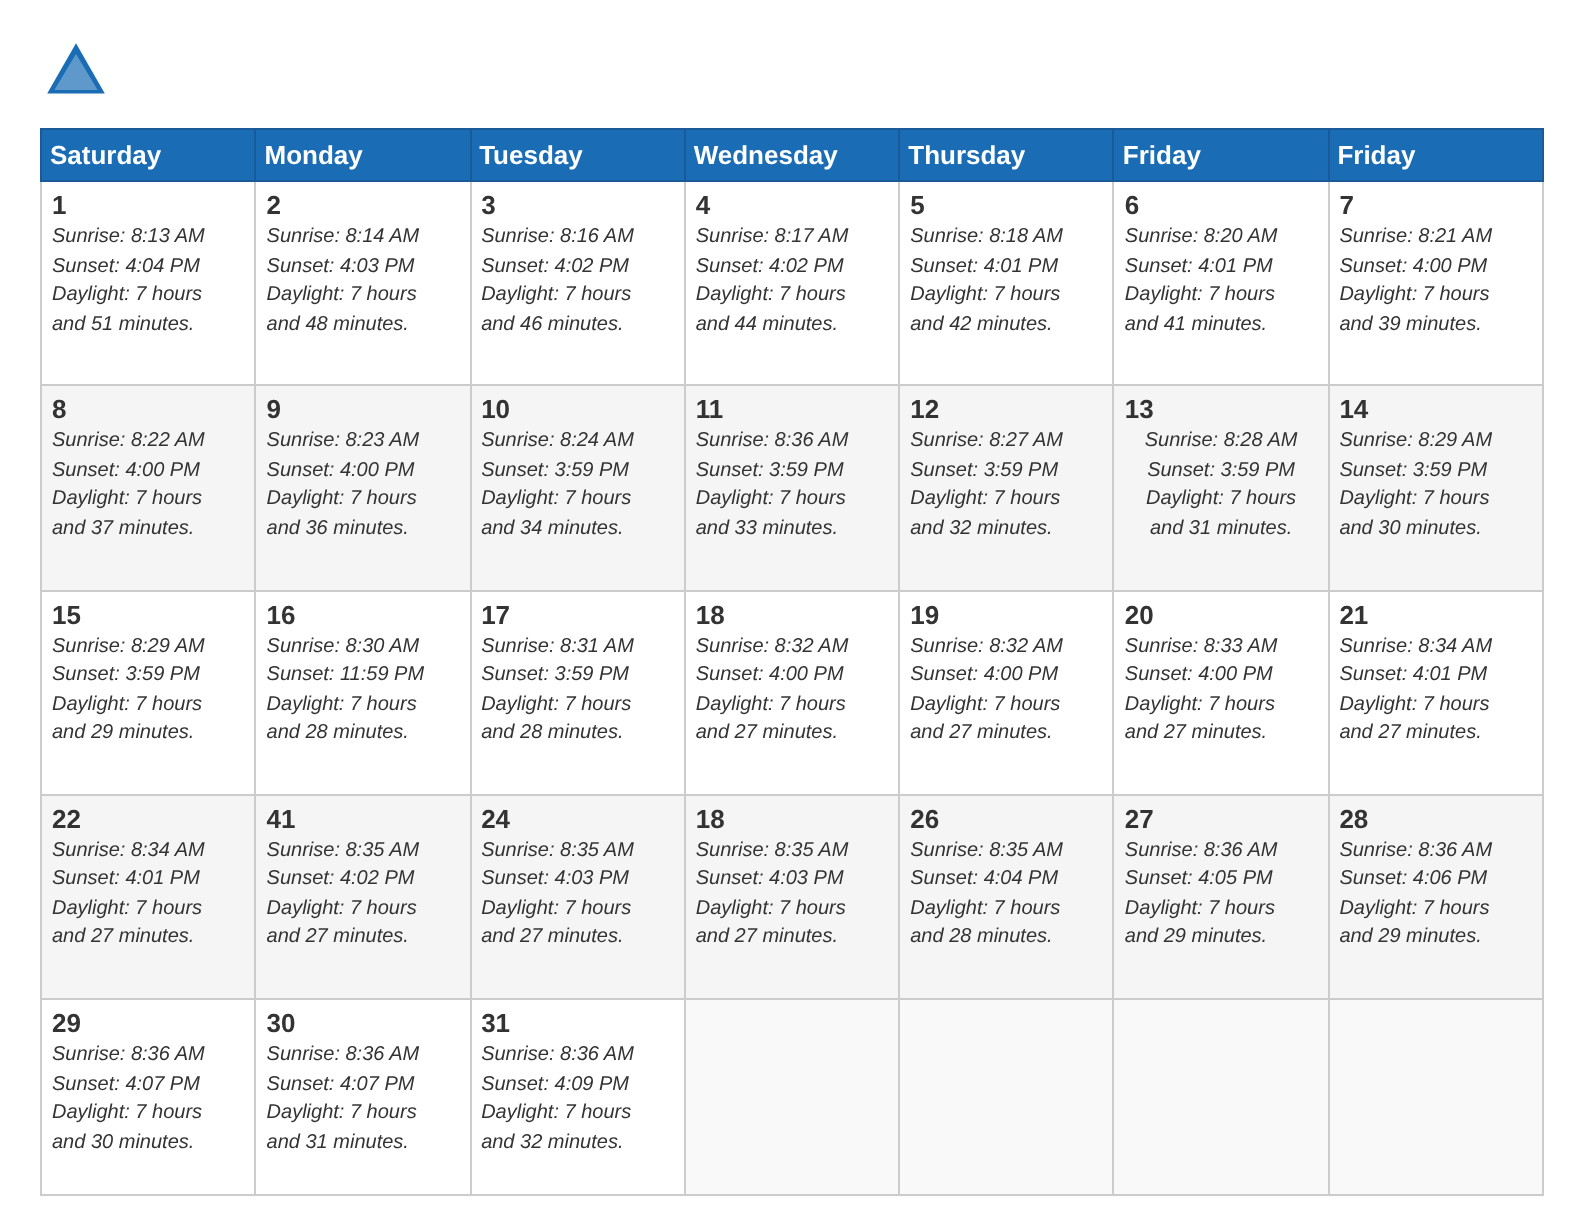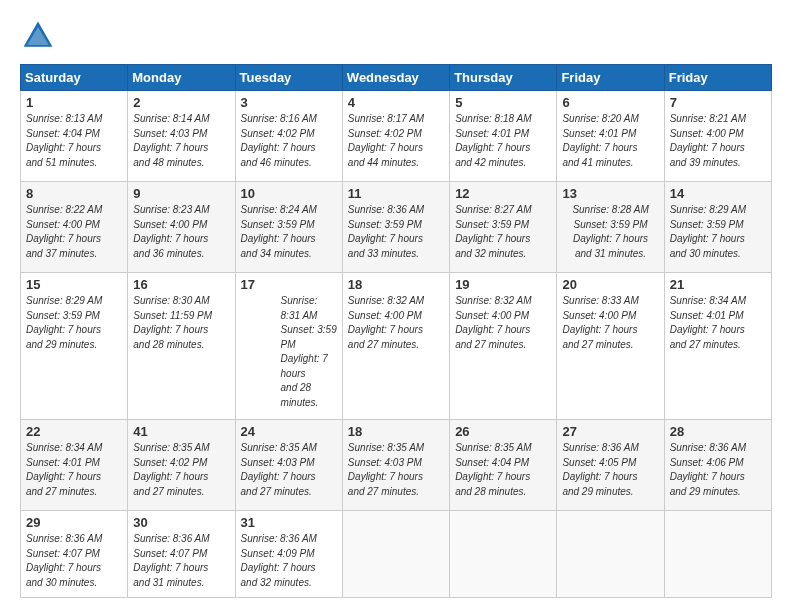--- a/index.html
+++ b/index.html
@@ -254,21 +254,21 @@
           </td>
           <td>
             <span class="day-num">16</span>
             <div class="day-info" style="white-space: pre-line;">Sunrise: 8:30 AM
 Sunset: 11:59 PM
 Daylight: 7 hours
 and 28 minutes.</div>
           </td>
           <td>
             <span class="day-num">17</span>
-            <div class="day-info" style="white-space: pre-line; margin-left: 40px;">Sunrise: 8:31 AM
+            <div class="day-info" style="white-space: pre-line;">Sunrise: 8:31 AM
 Sunset: 3:59 PM
 Daylight: 7 hours
 and 28 minutes.</div>
           </td>
           <td>
             <span class="day-num">18</span>
             <div class="day-info" style="white-space: pre-line;">Sunrise: 8:32 AM
 Sunset: 4:00 PM
 Daylight: 7 hours
 and 27 minutes.</div>

